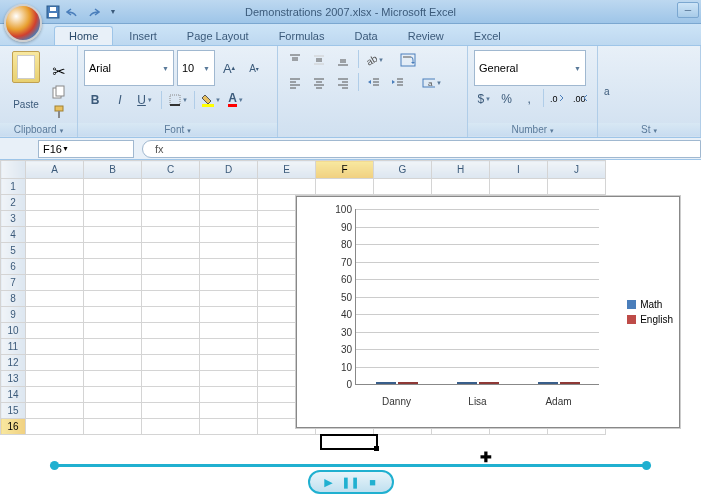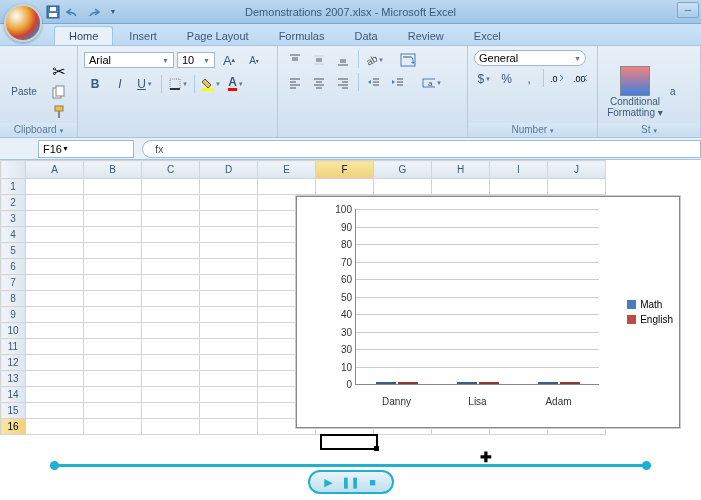--- a/index.html
+++ b/index.html
@@ -22,45 +22,45 @@
 .tab.active { background: #e8f0f8; border: 1px solid #9ec5e8; border-bottom: none; color: #2a4a6a; }
 
 
 .ribbon { background: linear-gradient(#e8f0f8, #d0e0f0); height: 92px; display: flex; border-bottom: 1px solid #9ec5e8; }
 .rgroup { border-right: 1px solid #b0cde8; padding: 4px 6px; display: flex; flex-direction: column; position: relative; }
 .rgroup-label { position: absolute; bottom: 1px; left: 0; right: 0; text-align: center; font-size: 10px; color: #5a7a9a; background: linear-gradient(#d8e8f4, #c8dcf0); padding: 1px 0; }
 .rgroup-label::after { content: "▾"; font-size: 7px; margin-left: 3px; }
 .rgroup-body { flex: 1; display: flex; gap: 4px; }
 
 
-.paste-big { width: 40px; display: flex; flex-direction: row; align-items: center; justify-content: center; gap: 16px; }
+.paste-big { width: 40px; display: flex; flex-direction: column; align-items: center; justify-content: center; gap: 16px; }
 .paste-ic { width: 28px; height: 32px; background: linear-gradient(#f8e8a0, #e8d070); border: 1px solid #c0a050; border-radius: 2px; position: relative; }
 .paste-ic::before { content: ""; position: absolute; top: 3px; left: 4px; right: 4px; bottom: 3px; background: #fff; border: 1px solid #ccc; }
 .paste-lbl { font-size: 10px; color: #3b5a7a; }
 .clip-small { display: flex; flex-direction: column; gap: 4px; justify-content: center; }
 .sm-ic { width: 18px; height: 16px; display: flex; align-items: center; justify-content: center; }
 
 
 .font-body { flex-direction: column; gap: 4px; display: flex; }
 .font-row { display: flex; gap: 3px; align-items: center; }
-.combo { background: #fff; border: 1px solid #a0b8d0; height: 16px; font-size: 11px; padding: 0 4px; display: flex; align-items: center; justify-content: space-between; }
+.combo { background: #fff; border: 1px solid #a0b8d0; height: 36px; font-size: 11px; padding: 0 4px; display: flex; align-items: center; justify-content: space-between; }
 .combo .arr { font-size: 7px; color: #5a7a9a; margin-left: 4px; }
 .fontname { width: 90px; }
 .fontsize { width: 38px; }
 .ic-btn { width: 22px; height: 20px; border: 1px solid transparent; display: flex; align-items: center; justify-content: center; font-size: 12px; color: #3b5a7a; border-radius: 2px; }
 .split { display: flex; align-items: center; }
 .split .arr { font-size: 6px; color: #5a7a9a; margin-left: 1px; }
 
 
 .align-body { flex-direction: column; gap: 3px; display: flex; }
 .align-row { display: flex; gap: 2px; }
 
 
 .num-body { flex-direction: column; gap: 3px; display: flex; }
-.numfmt { width: 112px; border-radius: 10px; }
+.numfmt { width: 112px; }
 
 
 .styles-body { display: flex; align-items: center; }
 .cond-fmt { display: flex; flex-direction: column; align-items: center; width: 62px; }
 .cond-ic { width: 30px; height: 30px; background: linear-gradient(#f08080, #4080e0); border: 1px solid #888; }
 .cond-lbl { font-size: 10px; color: #3b5a7a; text-align: center; line-height: 1.1; }
 
 
 .fbar { height: 22px; background: #e8f0f8; border-bottom: 1px solid #9ec5e8; display: flex; align-items: center; }
 .namebox { width: 96px; margin-left: 38px; background: #fff; border: 1px solid #a0b8d0; height: 18px; font-size: 11px; padding: 0 4px; display: flex; align-items: center; }
@@ -219,20 +219,21 @@
               <rect x="1" y="11" width="12" height="3" fill="#ffff00"></rect>
             </svg>
             <span class="arr">▼</span>
           </div>
         <div class="ic-btn split">
             <span style="font-weight:bold;border-bottom:3px solid red;line-height:0.9">A</span>
             <span class="arr">▼</span>
           </div>
       </div>
     </div>
+    <div class="rgroup-label">Font</div>
   </div>
 
   <div class="rgroup" style="width:190px">
     <div class="align-body rgroup-body">
       <div class="align-row">
         <div class="ic-btn">
             <svg width="14" height="14">
               <line x1="2" y1="2" x2="12" y2="2" stroke="#555"></line>
               <line x1="4" y1="5" x2="10" y2="5" stroke="#555"></line>
               <line x1="4" y1="7" x2="10" y2="7" stroke="#555"></line>
@@ -350,24 +351,20 @@
               <path d="M14 2 L11 5 L14 8" stroke="#4a7ebb" fill="none"></path>
             </svg>
           </div>
       </div>
     </div>
     <div class="rgroup-label">Number</div>
   </div>
 
   <div class="rgroup" style="flex:1;min-width:0">
     <div class="styles-body rgroup-body">
-      <div class="cond-fmt">
-        <div class="cond-ic"></div>
-        <div class="cond-lbl"><span>Conditional</span><br><span>Formatting</span> ▾</div>
-      </div>
       <div style="font-size:10px;color:#3b5a7a;align-self:center">a</div>
     </div>
     <div class="rgroup-label">St</div>
   </div>
 </div>
 
 <div class="fbar">
   <div class="namebox">
       <span>F16</span>
       <span class="arr" style="font-size:7px">▼</span>

